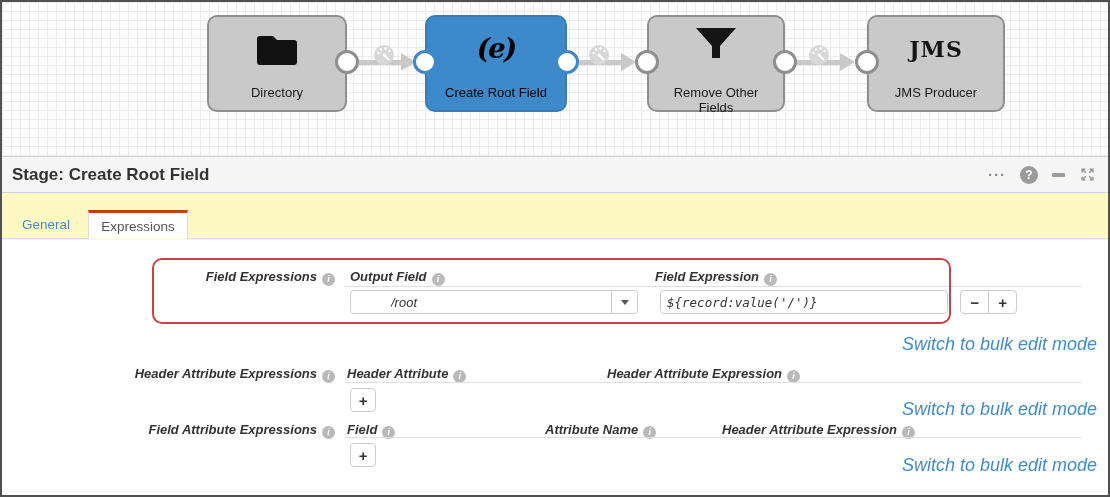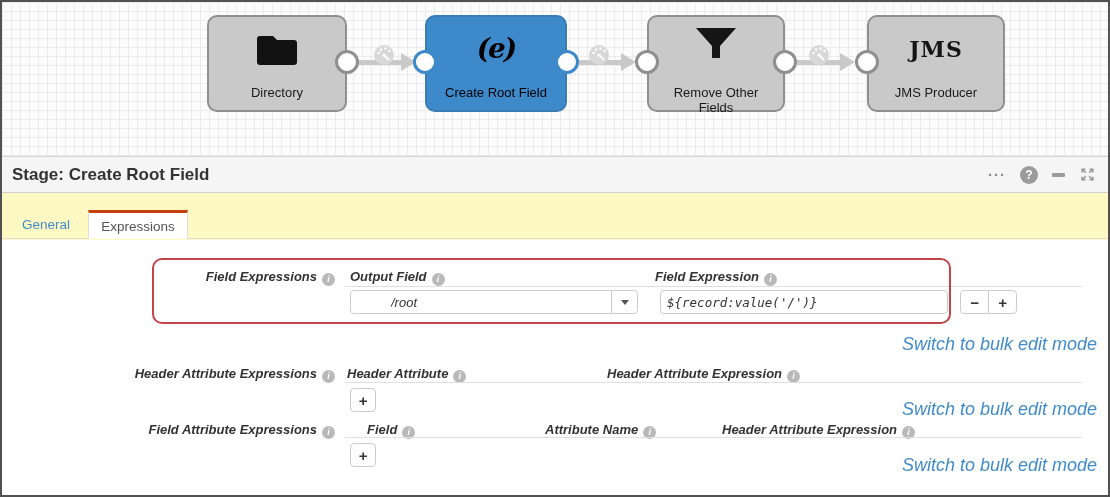--- a/index.html
+++ b/index.html
@@ -224,21 +224,21 @@
     <div class="col-head" style="left:605px;top:362px;">
       <span class="lbl">Header Attribute Expression</span><span class="info-icon">i</span>
     </div>
     <div class="hline" style="top:380px;"></div>
     <div class="btn btn-single" style="left:348px;top:386px;">+</div>
     <div class="bulk-link" style="top:397px;">Switch to bulk edit mode</div>
 
     <div class="row-label" style="top:418px;">
       <span class="lbl">Field Attribute Expressions</span><span class="info-icon">i</span>
     </div>
-    <div class="col-head" style="left:345px;top:418px;margin-left:20px;">
+    <div class="col-head" style="left:345px;top:418px;">
       <span class="lbl">Field</span><span class="info-icon">i</span>
     </div>
     <div class="col-head" style="left:543px;top:418px;">
       <span class="lbl">Attribute Name</span><span class="info-icon">i</span>
     </div>
     <div class="col-head" style="left:720px;top:418px;">
       <span class="lbl">Header Attribute Expression</span><span class="info-icon">i</span>
     </div>
     <div class="hline" style="top:435px;"></div>
     <div class="btn btn-single" style="left:348px;top:441px;">+</div>

